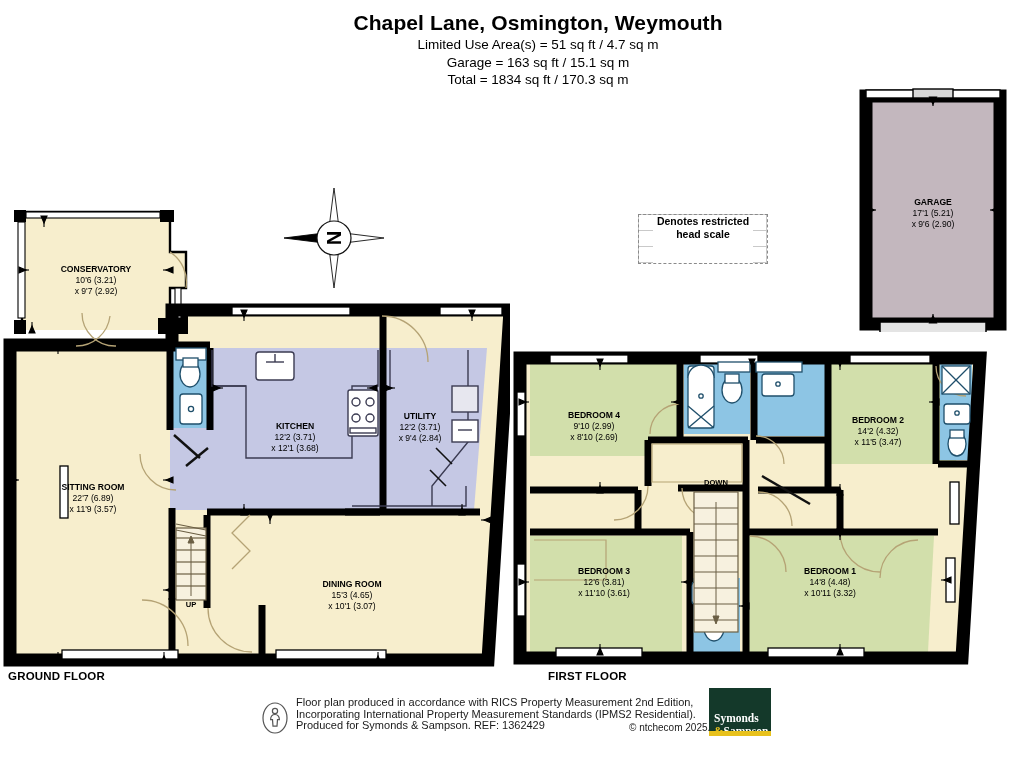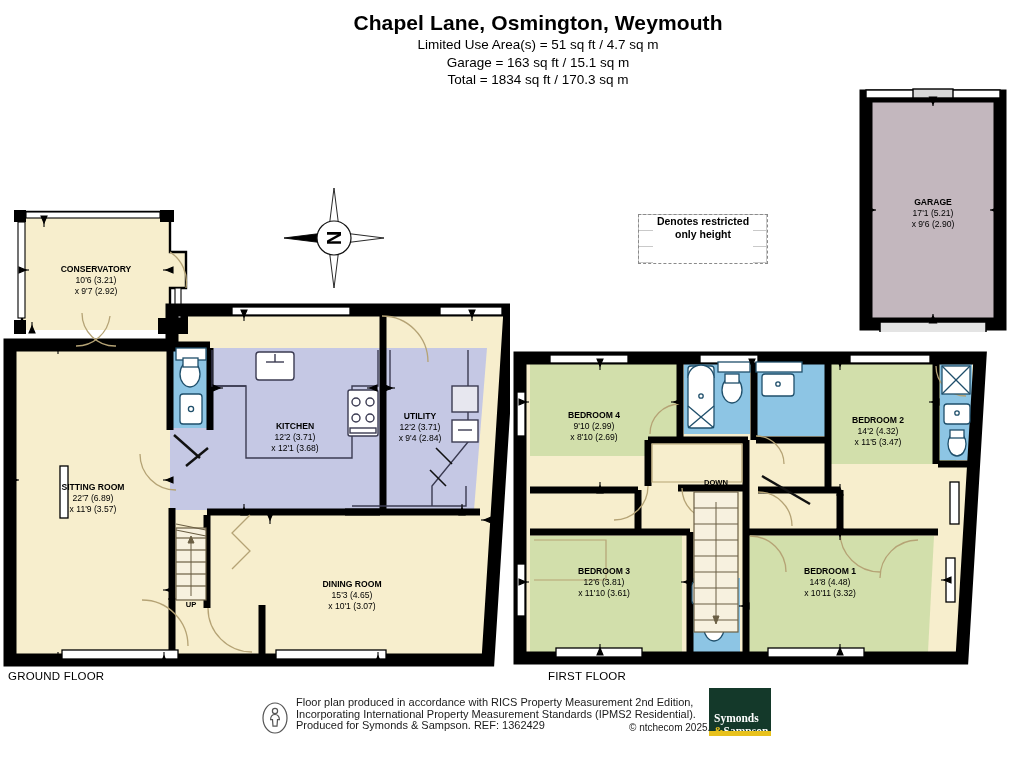--- a/index.html
+++ b/index.html
@@ -13,21 +13,21 @@
   }
   .page{position:relative;width:1024px;height:768px;}
 
   
   .header{position:absolute;left:0;top:10px;width:1024px;text-align:center;padding-left:26px;}
   .title{font-size:21px;font-weight:bold;letter-spacing:.1px;line-height:26px;}
   .areaLine{font-size:13.5px;line-height:17.5px;}
   .notice{font-size:9.5px;line-height:14px;margin-top:2px;}
 
   
-  .floorLabel{position:absolute;font-size:11.5px;font-weight:normal;letter-spacing:.2px;}
+  .floorLabel{position:absolute;font-size:11.5px;font-weight:bold;letter-spacing:.2px;}
   #ground-floor-label{left:8px;top:670px;}
   #first-floor-label{left:548px;top:670px;}
 
   
   .legend{
     position:absolute;left:638px;top:214px;width:128px;height:48px;
     border:1px dashed #8a8a8a;
     display:flex;justify-content:center;
     background:
       repeating-linear-gradient(to right, transparent 0 31px, #c9c9c9 31px 32px),
@@ -89,21 +89,21 @@
       <path d="M102 52 L54 58 L46 52 L54 46 Z"></path>
     </g>
     <path d="M2 52 L50 58 L58 52 L50 46 Z" fill="#000000" stroke="#000" stroke-width="0.9"></path>
     <circle cx="52" cy="52" r="17" fill="#ffffff" stroke="#111" stroke-width="1.2"></circle>
     <text x="52" y="52" transform="rotate(90 52 52)" text-anchor="middle" dominant-baseline="central" font-size="20" font-weight="bold" fill="#000">N</text>
   </svg>
 
   <div class="legend">
     <span>
       <span>Denotes restricted</span><br>
-      <span>only height</span>
+      <span>head scale</span>
     </span>
   </div>
 
   <svg id="garage-plan" class="plan" width="150" height="244" viewBox="0 0 150 244">
     <rect x="8" y="8" width="134" height="228" fill="#c3b7be" stroke="#000" stroke-width="13"></rect>
     <rect x="8" y="2" width="134" height="8" fill="#ffffff" stroke="#000" stroke-width="1.4"></rect>
     <rect x="55" y="1" width="40" height="9" fill="#d8d8d8" stroke="#000" stroke-width="1.4"></rect>
     <rect x="22" y="234" width="106" height="11" fill="#e4e4e4" stroke="#000" stroke-width="1.5"></rect>
     <g stroke="#000" stroke-width="1.2" fill="#000">
       <path d="M75 16 l-3.5 -7 h7 Z"></path>

